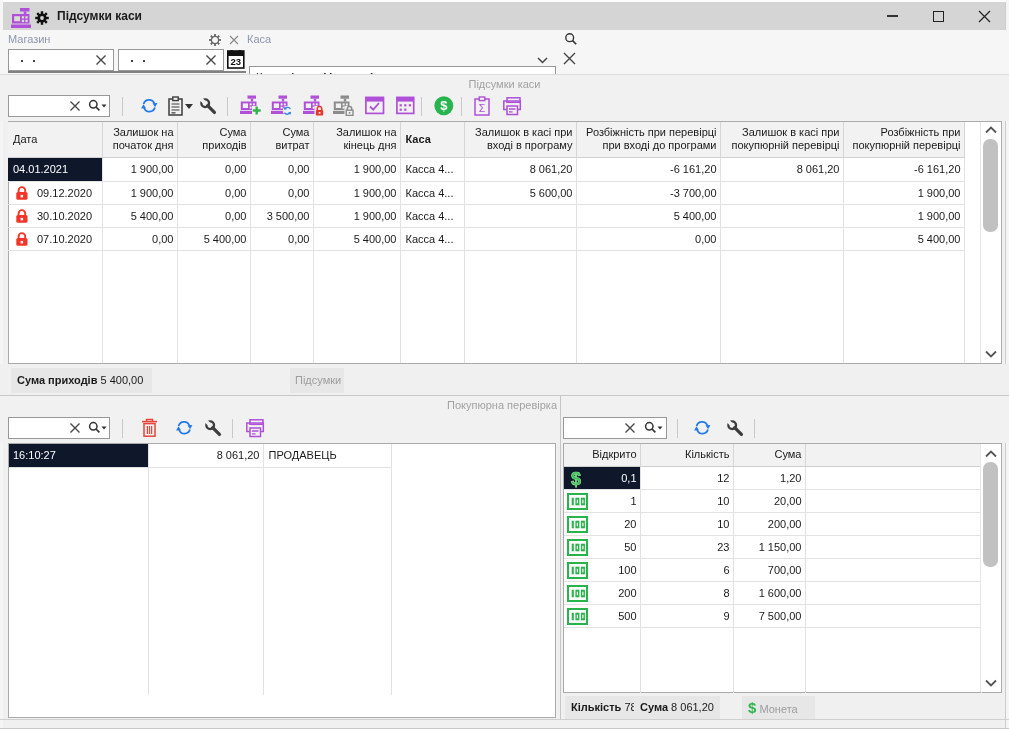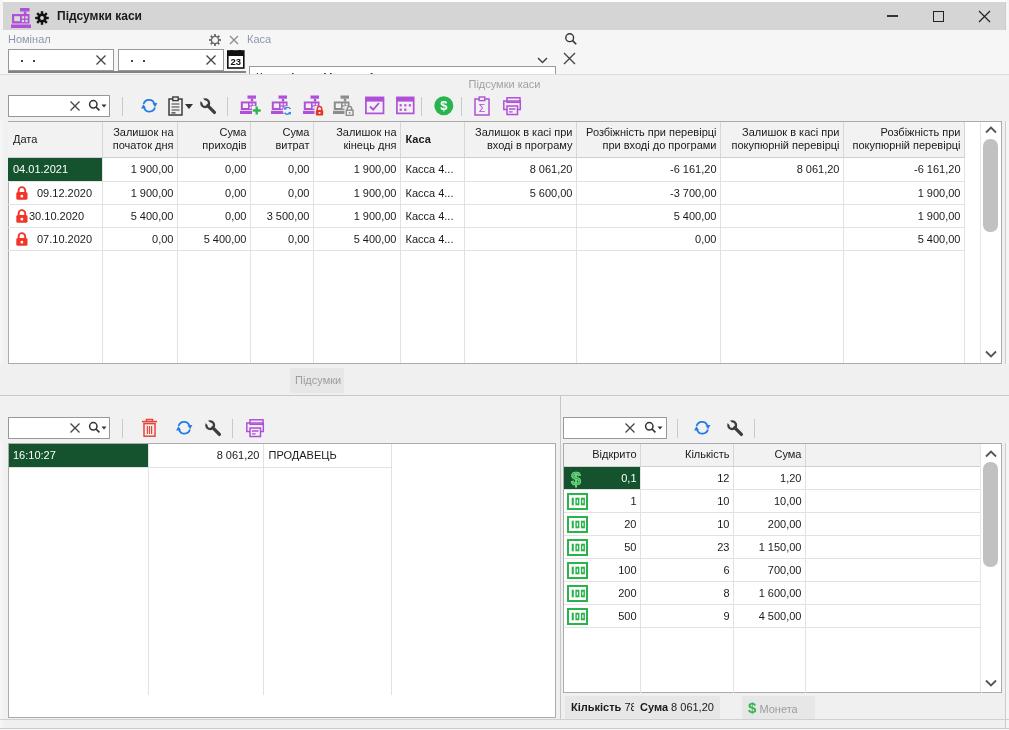--- a/index.html
+++ b/index.html
@@ -10,21 +10,21 @@
 .glabel{color:#a2a2a2}
 .sep{position:absolute;width:1px;background:#c9c9c9}
 .inp{position:absolute;background:#fff;border:1px solid #989898}
 table{border-collapse:collapse;table-layout:fixed}
 td,th{font-weight:normal;font-size:11px;overflow:hidden;white-space:nowrap;padding:0}
 .hdr td{background:#f2f2f2;border-right:1px solid #d6d6d6;border-bottom:1px solid #cfcfcf;line-height:13px;vertical-align:middle}
 .r{text-align:right;padding-right:3px}
 .hr{text-align:right;padding-right:3px}
 .row td{border-right:1px solid #e2e2e2;border-bottom:1px solid #e2e2e2;height:23px;line-height:22px;position:relative}
 .fill td{border-right:1px solid #e2e2e2}
-.sel{background:#14532d;color:#fff}
+.sel{background:#0f172a;color:#fff}
 .sb-track{position:absolute;background:#fff;border-left:1px solid #e6e6e6}
 .sb-thumb{position:absolute;background:#c1c1c1;border-radius:7px}
 .box{position:absolute;height:25px;line-height:25px;background:#e7e7e7;padding:0 6px;white-space:nowrap}
 </style></head>
 <body>
 <div id="app">
 
 <div class="abs" style="left:0;top:0;width:1009px;height:2px;background:#fdfdfd"></div>
 <div class="abs" style="left:0;top:0;width:3px;height:730px;background:#f5f5f5"></div>
 <div class="abs" style="left:1006px;top:0;width:3px;height:730px;background:#f5f5f5"></div>
@@ -61,21 +61,21 @@
 <circle cx="7" cy="7" r="1.9" fill="#d5d5d5"></circle>
 </svg>
 <div class="abs" style="left:57px;top:9px;font-size:12px;font-weight:bold">Підсумки каси</div>
 <div class="abs" style="left:887px;top:15px;width:11px;height:2px;background:#333"></div>
 <div class="abs" style="left:933px;top:11px;width:11px;height:11px;border:1.2px solid #222"></div>
 <svg class="abs" style="left:978px;top:10px" width="13" height="13">
       <path d="M1 1 L12 12 M12 1 L1 12" stroke="#222" stroke-width="1.2"></path>
     </svg>
 
 <div class="abs" style="left:0;top:30px;width:1009px;height:44px;background:#f6f6f6"></div>
-<div class="abs lbl" style="left:8px;top:33px">Номінал</div>
+<div class="abs lbl" style="left:8px;top:33px">Магазин</div>
 <svg class="abs" style="left:209px;top:34px" width="12" height="12">
 <g fill="none" stroke="#666" stroke-width="1.3">
         <circle cx="6" cy="6" r="3.6"></circle>
       </g>
 <g fill="#666">
         <rect x="5.1" y="0" width="1.8" height="2.2"></rect>
         <rect x="5.1" y="9.8" width="1.8" height="2.2"></rect>
         <rect x="0" y="5.1" width="2.2" height="1.8"></rect>
         <rect x="9.8" y="5.1" width="2.2" height="1.8"></rect>
 <g transform="rotate(45 6 6)">
@@ -310,21 +310,21 @@
 <td class="r">5 600,00</td>
           <td class="r">-3 700,00</td>
           <td class="r"></td>
           <td class="r">1 900,00</td>
 </tr>
 <tr class="row">
 <td><svg style="vertical-align:middle;margin:0 0 2px 7px" width="14" height="17">
 <path d="M3.6 8 V6.4 a3.3 3.3 0 0 1 6.6 0 V8" fill="none" stroke="#f23528" stroke-width="1.9"></path>
 <rect x="1.3" y="8" width="11.2" height="7.8" rx="1.6" fill="#f23528"></rect>
 <rect x="5.6" y="10.9" width="2.5" height="2.5" fill="#fff"></rect>
-</svg><span style="">30.10.2020</span></td>
+</svg><span style="margin-left:8px">30.10.2020</span></td>
 <td class="r">5 400,00</td>
           <td class="r">0,00</td>
           <td class="r">3 500,00</td>
           <td class="r">1 900,00</td>
 <td style="padding-left:5px">Касса 4...</td>
 <td class="r"></td>
           <td class="r">5 400,00</td>
           <td class="r"></td>
           <td class="r">1 900,00</td>
 </tr>
@@ -362,24 +362,26 @@
 <div class="sb-track" style="left:980px;top:122px;width:21px;height:241px"></div>
 <svg class="abs" style="left:985px;top:126px" width="12" height="8">
       <path d="M1 6.5 L6 1.5 L11 6.5" stroke="#555" stroke-width="1.8" fill="none"></path>
     </svg>
 <div class="sb-thumb" style="left:983px;top:139px;width:15px;height:93px"></div>
 <svg class="abs" style="left:985px;top:350px" width="12" height="8">
       <path d="M1 1.5 L6 6.5 L11 1.5" stroke="#555" stroke-width="1.8" fill="none"></path>
     </svg>
 
 <div class="abs" style="left:0;top:364px;width:1009px;height:32px;background:#f0f0f0;border-bottom:1px solid #c8c8c8"></div>
+<div class="box" style="left:11px;top:368px;width:141px"><b>Сума приходів</b> 5 400,00</div>
 <div class="box" style="left:290px;top:368px;width:54px;padding:0 5px;color:#9d9d9d">Підсумки</div>
 
 <div class="abs" style="left:0;top:396px;width:1009px;height:47px;background:#f1f1f1"></div>
 <div class="abs" style="left:560px;top:396px;width:1px;height:323px;background:#c6c6c6"></div>
+<div class="abs glabel" style="left:300px;top:399px;width:257px;text-align:right">Покупюрна перевірка</div>
 
 <div class="inp" style="left:8px;top:417px;width:102px;height:22px"></div>
 <svg class="abs" style="left:69px;top:422px" width="12" height="12">
       <path d="M1.5 1.5 L10.5 10.5 M10.5 1.5 L1.5 10.5" stroke="#444" stroke-width="1.3"></path>
     </svg>
 <svg class="abs" style="left:88px;top:421px" width="20" height="14">
 <circle cx="5.3" cy="5.3" r="3.7" fill="none" stroke="#333" stroke-width="1.5"></circle>
 <path d="M8 8 L11.4 11.4" stroke="#333" stroke-width="1.7"></path>
 <path d="M13.5 5.5 L18.5 5.5 L16 8.5 z" fill="#333"></path>
 </svg>
@@ -479,21 +481,21 @@
 <tr class="row">
           <td class="r"><svg style="position:absolute;left:3px;top:3px" width="21" height="17">
 <rect x="1" y="1" width="19" height="15" fill="#fff" stroke="#28b44b" stroke-width="2"></rect>
 <rect x="4.7" y="4.7" width="2.1" height="7.6" fill="#28b44b"></rect>
 <rect x="8.4" y="4.7" width="4" height="7.6" fill="#28b44b"></rect>
               <rect x="9.8" y="6.7" width="1.2" height="3.6" fill="#fff"></rect>
 <rect x="13.9" y="4.7" width="4" height="7.6" fill="#28b44b"></rect>
               <rect x="15.3" y="6.7" width="1.2" height="3.6" fill="#fff"></rect>
 </svg>1</td>
           <td class="r">10</td>
-          <td class="r">10,00</td>
+          <td class="r">20,00</td>
           <td></td>
         </tr>
 <tr class="row">
           <td class="r"><svg style="position:absolute;left:3px;top:3px" width="21" height="17">
 <rect x="1" y="1" width="19" height="15" fill="#fff" stroke="#28b44b" stroke-width="2"></rect>
 <rect x="4.7" y="4.7" width="2.1" height="7.6" fill="#28b44b"></rect>
 <rect x="8.4" y="4.7" width="4" height="7.6" fill="#28b44b"></rect>
               <rect x="9.8" y="6.7" width="1.2" height="3.6" fill="#fff"></rect>
 <rect x="13.9" y="4.7" width="4" height="7.6" fill="#28b44b"></rect>
               <rect x="15.3" y="6.7" width="1.2" height="3.6" fill="#fff"></rect>
@@ -544,21 +546,21 @@
 <tr class="row">
           <td class="r"><svg style="position:absolute;left:3px;top:3px" width="21" height="17">
 <rect x="1" y="1" width="19" height="15" fill="#fff" stroke="#28b44b" stroke-width="2"></rect>
 <rect x="4.7" y="4.7" width="2.1" height="7.6" fill="#28b44b"></rect>
 <rect x="8.4" y="4.7" width="4" height="7.6" fill="#28b44b"></rect>
               <rect x="9.8" y="6.7" width="1.2" height="3.6" fill="#fff"></rect>
 <rect x="13.9" y="4.7" width="4" height="7.6" fill="#28b44b"></rect>
               <rect x="15.3" y="6.7" width="1.2" height="3.6" fill="#fff"></rect>
 </svg>500</td>
           <td class="r">9</td>
-          <td class="r">4 500,00</td>
+          <td class="r">7 500,00</td>
           <td></td>
         </tr>
 <tr class="fill">
           <td style="height:66px"></td>
           <td></td>
           <td></td>
           <td></td>
         </tr>
 </tbody>
     </table>

